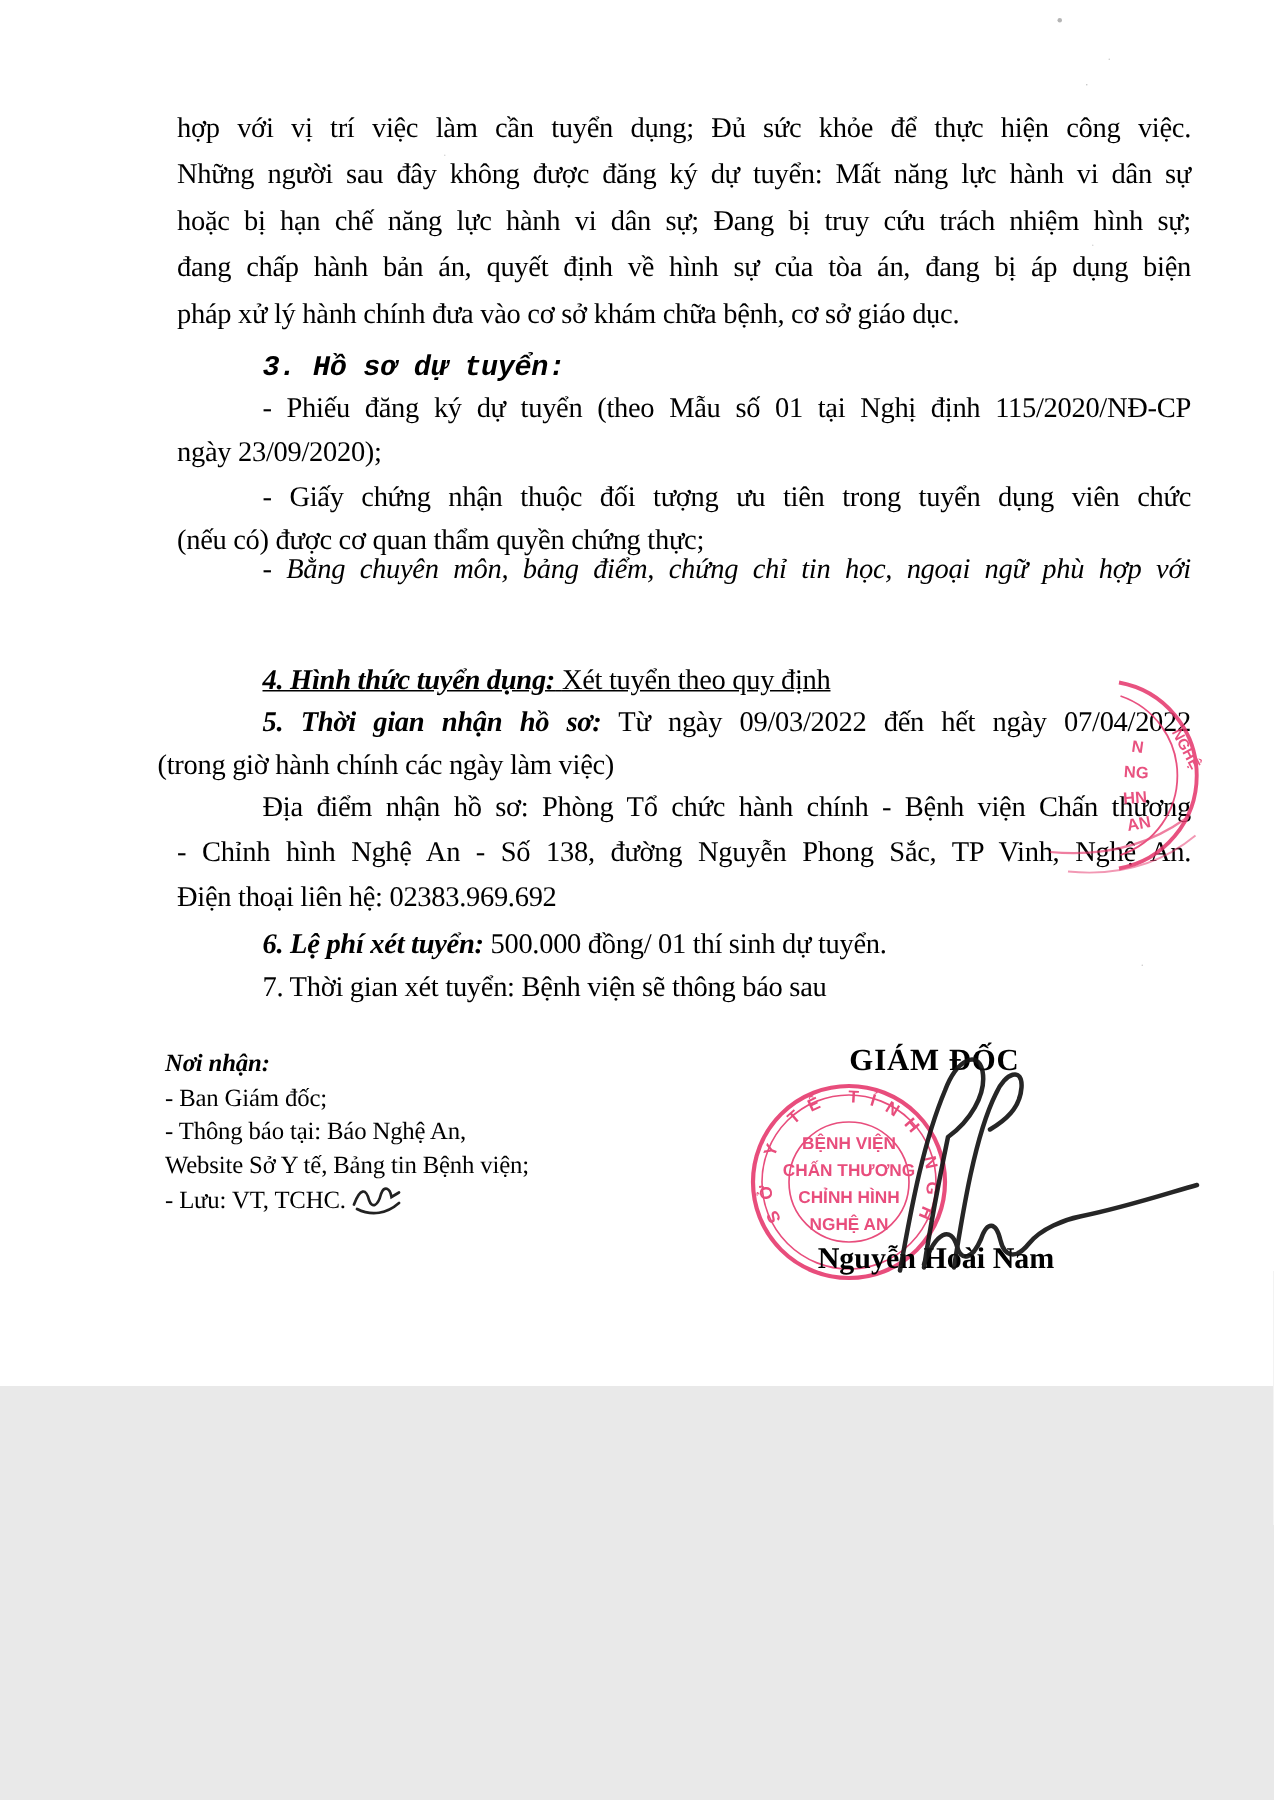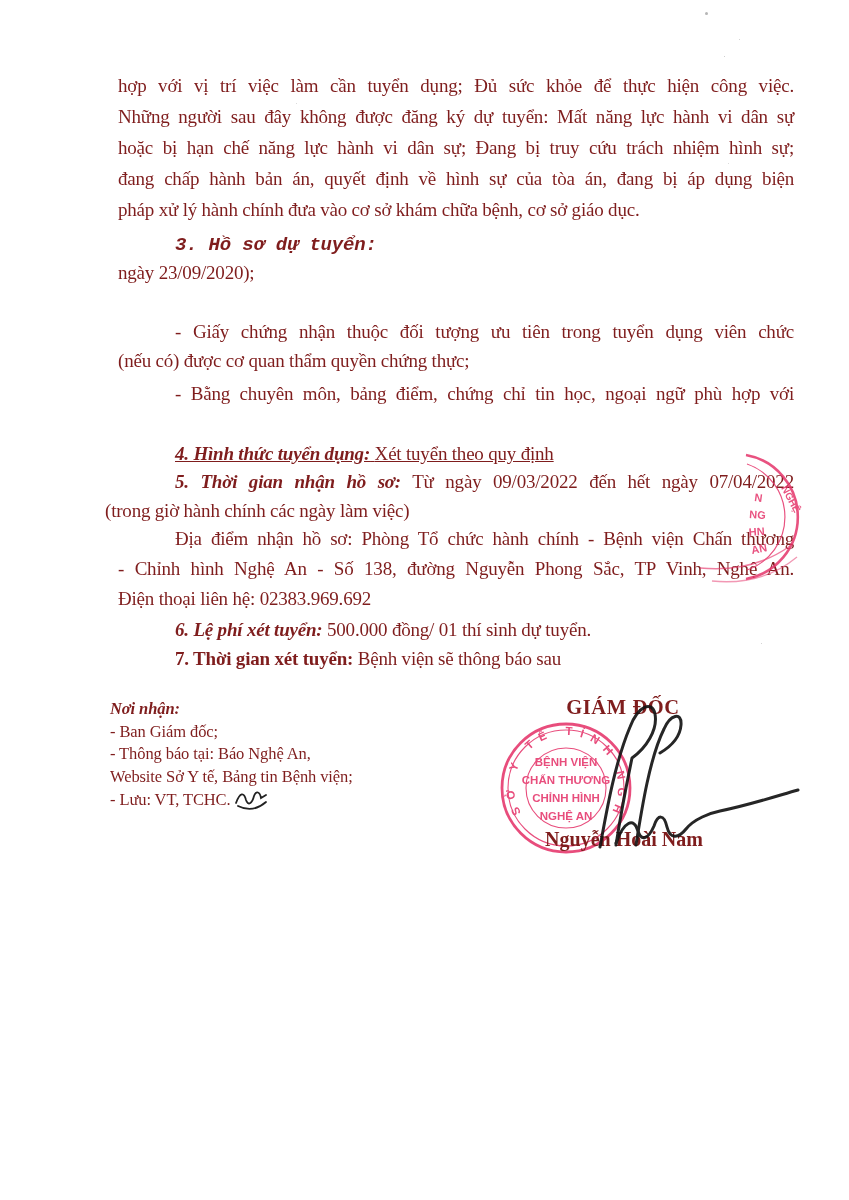--- a/index.html
+++ b/index.html
@@ -1,38 +1,38 @@
 <!DOCTYPE html>
 <html><head>
 <meta charset="utf-8">
 <style>
   html,body{margin:0;padding:0;background:#e9e9e9;}
   .page{
-    position:relative;width:849px;height:1200px;background:#ffffff;
-    font-family:"Liberation Serif","DejaVu Serif",serif;color:#7f1d1d;
+    position:relative;width:849px;height:924px;background:#ffffff;
+    font-family:"Liberation Serif","DejaVu Serif",serif;color:#000000;
     overflow:hidden;margin:0 auto;
   }
   .content{position:absolute;left:118px;top:0;width:676px;font-size:19px;line-height:31px;letter-spacing:-0.2px;}
   .blk{position:absolute;left:0;right:0;}
   #b-p1{top:70px;}
   #b-h3{top:230px;font-family:Liberation Mono, monospace;}
   #b-p2{top:258px;line-height:29px;}
   #b-p3{top:317px;line-height:29px;}
-  #b-p4{top:379px;line-height:29px;}
+  #b-p4{top:365px;line-height:29px;font-style:italic;}
   #b-i4{top:438px;text-decoration:underline;}
   #b-i5{top:467px;line-height:29px;}
   #b-p6{top:524px;line-height:30px;}
   #b-i6{top:614px;}
   #b-i7{top:643px;}
   .ln{text-align:left;white-space:normal;}
   .j{text-align:justify;text-align-last:justify;}
   .ind{text-indent:57px;}
   .shift{margin-left:-13px;}
   .bi{font-weight:bold;font-style:italic;}
-  .b{font-weight:bold;}
+  .b{font-weight:normal;}
   #recipients{position:absolute;left:110px;top:698px;font-size:16.5px;line-height:22.5px;letter-spacing:-0.1px;}
   #recipients .title{font-weight:bold;font-style:italic;}
   #director-title{position:absolute;left:535px;top:696px;width:176px;text-align:center;font-weight:bold;font-size:20.5px;letter-spacing:0.6px;}
   #signer-name{position:absolute;left:518px;top:828px;width:212px;text-align:center;font-weight:bold;font-size:20px;z-index:6;}
   .stamp-svg{position:absolute;left:496px;top:718px;z-index:4;opacity:0.88;}
   .edge-svg{position:absolute;left:660px;top:440px;z-index:3;opacity:0.85;}
   .sign-svg{position:absolute;left:580px;top:695px;z-index:7;}
   .penmark{display:inline-block;vertical-align:-5px;margin-left:2px;}
   .noise{position:absolute;left:705px;top:12px;width:3px;height:3px;border-radius:50%;background:rgba(70,70,70,.4);
     box-shadow:18px 43px 0 -1px rgba(70,70,70,.35),33px 26px 0 -1px rgba(70,70,70,.3),
@@ -54,20 +54,21 @@
       <div class="ln j">hoặc bị hạn chế năng lực hành vi dân sự; Đang bị truy cứu trách nhiệm hình sự;</div>
       <div class="ln j">đang chấp hành bản án, quyết định về hình sự của tòa án, đang bị áp dụng biện</div>
       <div class="ln">pháp xử lý hành chính đưa vào cơ sở khám chữa bệnh, cơ sở giáo dục.</div>
     </div>
 
     <div class="blk" id="b-h3">
       <div class="ln ind bi">3. Hồ sơ dự tuyển:</div>
     </div>
 
     <div class="blk" id="b-p2">
+      <div class="ln ind j">- Phiếu đăng ký dự tuyển (theo Mẫu số 01 tại Nghị định 115/2020/NĐ-CP</div>
       <div class="ln">ngày 23/09/2020);</div>
     </div>
 
     <div class="blk" id="b-p3">
       <div class="ln ind j">- Giấy chứng nhận thuộc đối tượng ưu tiên trong tuyển dụng viên chức</div>
       <div class="ln">(nếu có) được cơ quan thẩm quyền chứng thực;</div>
     </div>
 
     <div class="blk" id="b-p4">
       <div class="ln ind j">- Bằng chuyên môn, bảng điểm, chứng chỉ tin học, ngoại ngữ phù hợp với</div>

